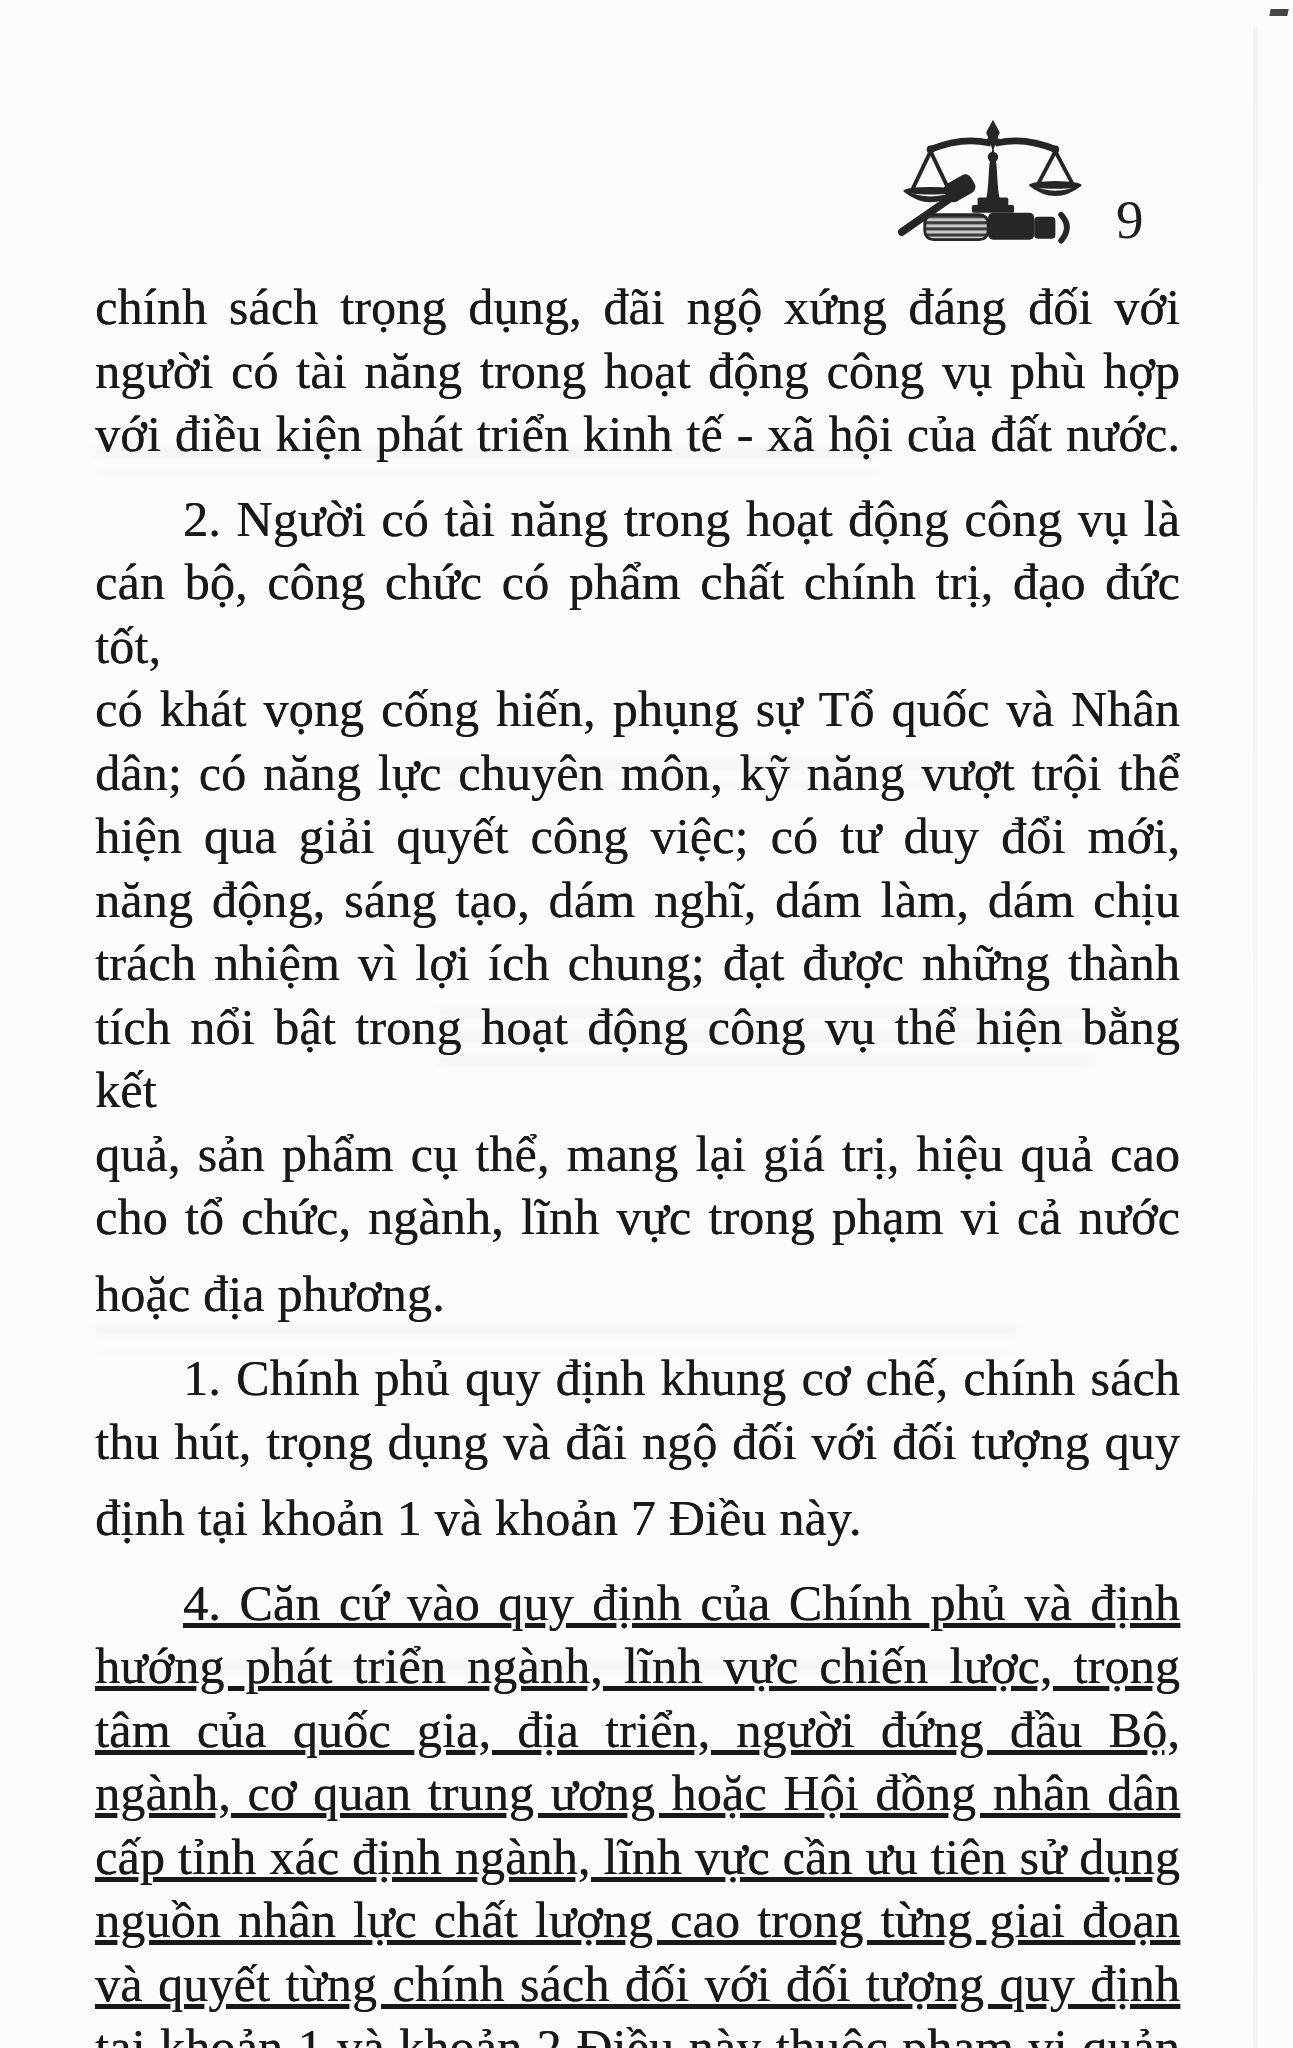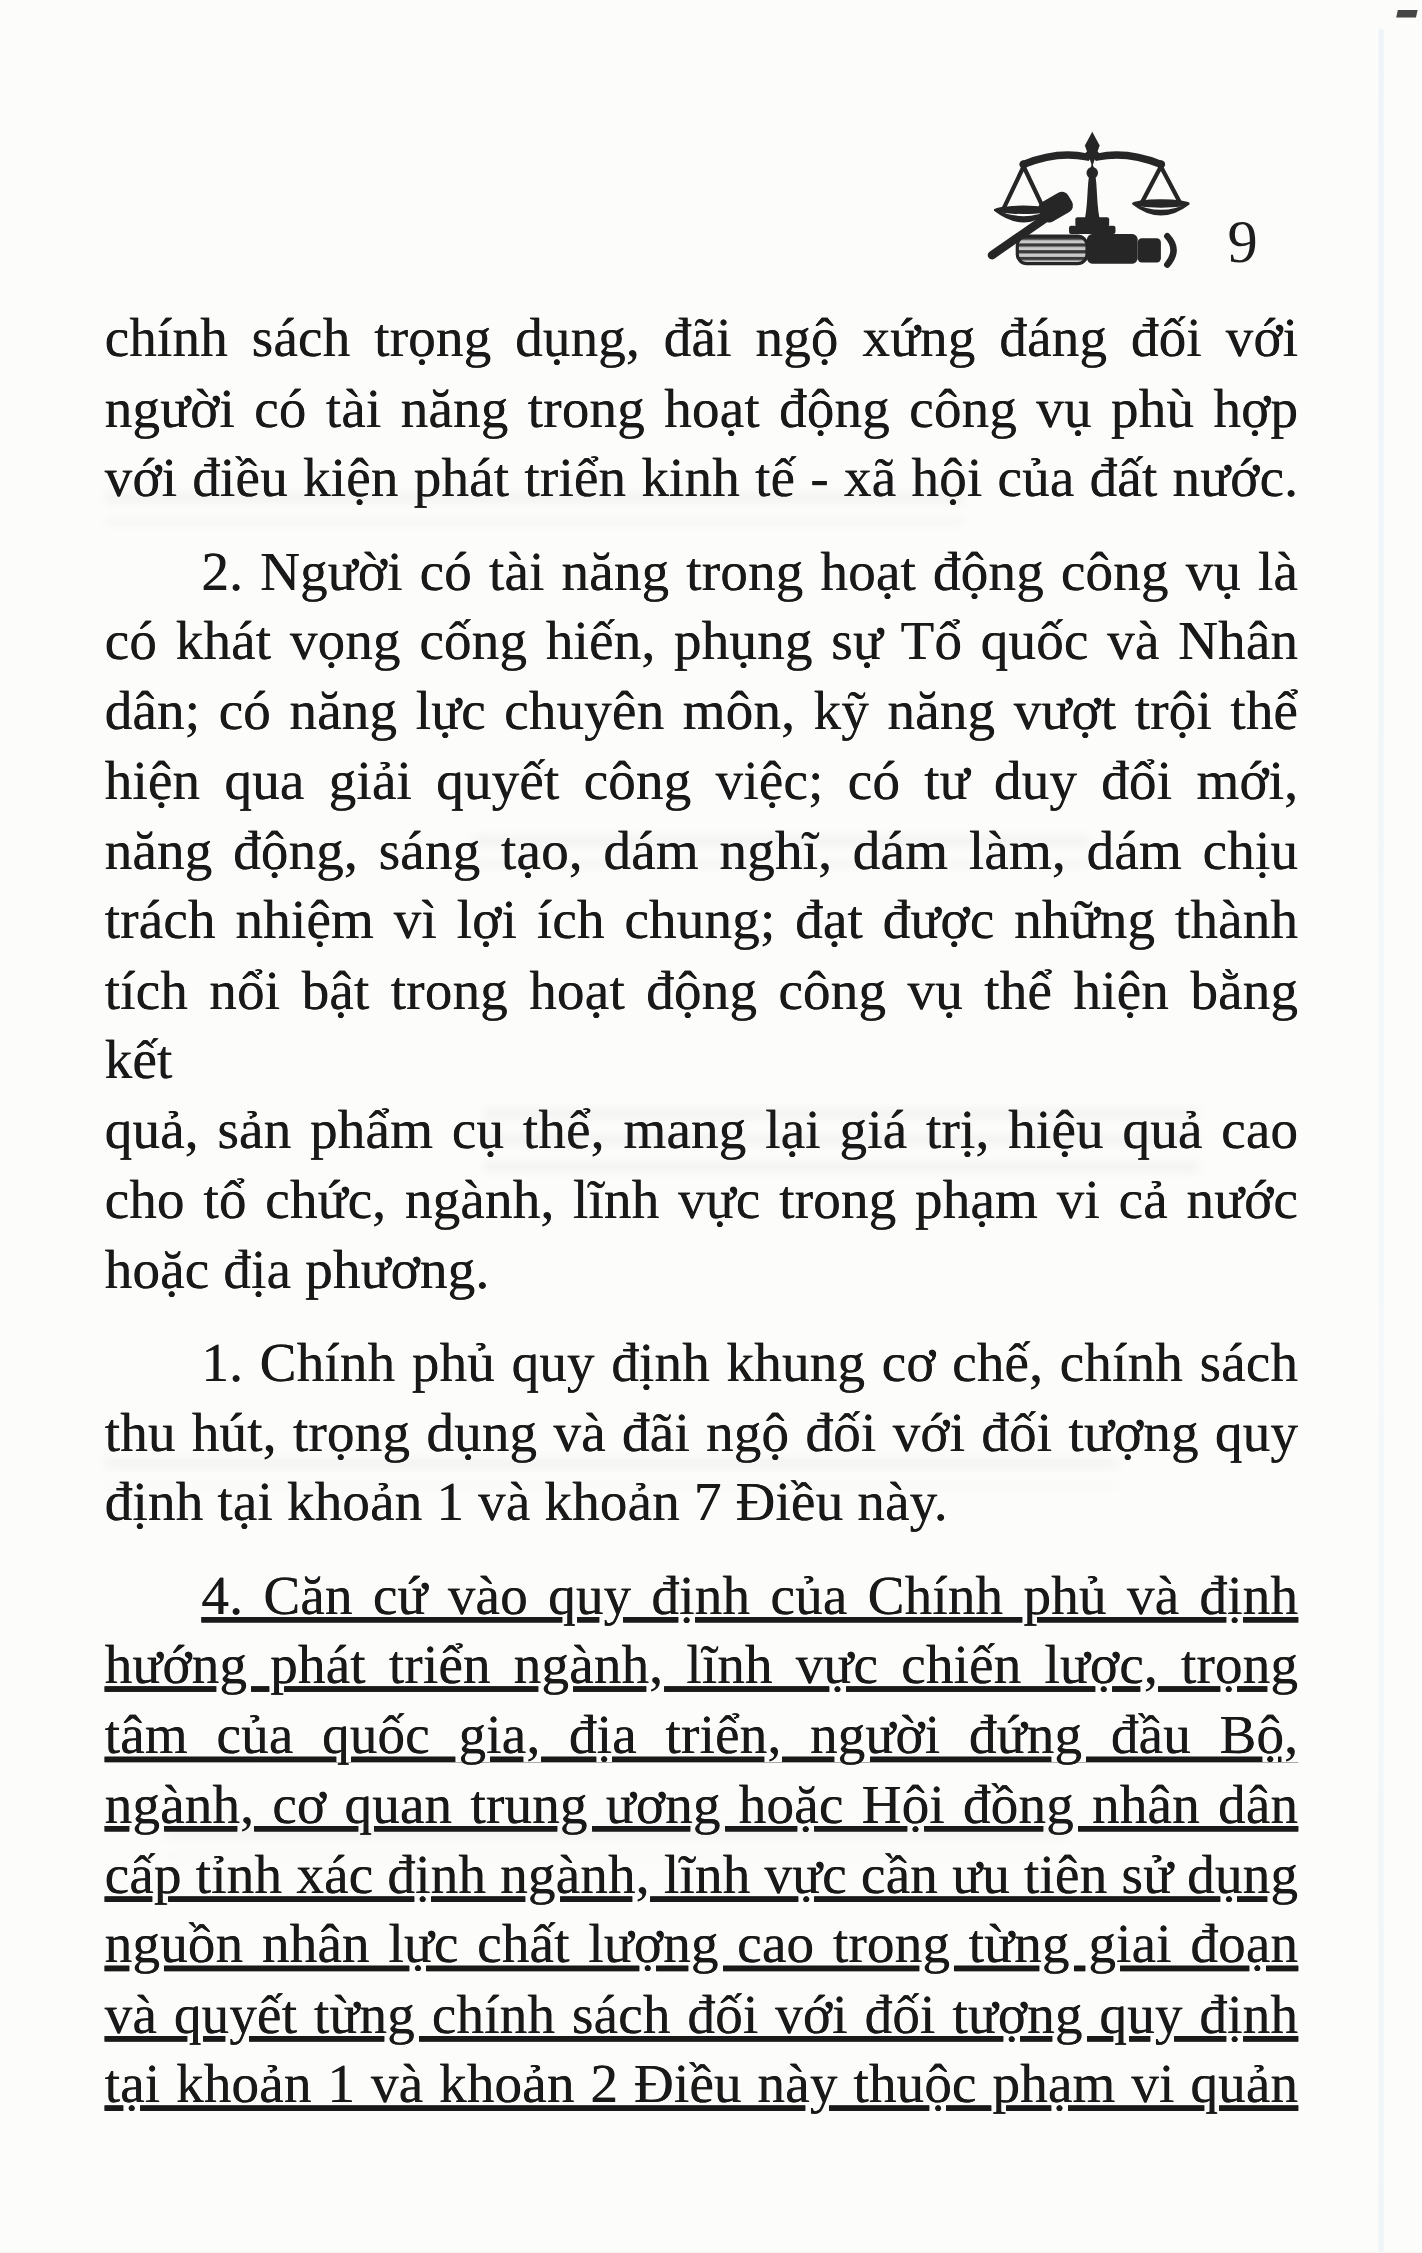--- a/index.html
+++ b/index.html
@@ -76,21 +76,21 @@
     top: 276px;
     width: 1085px;
     font-size: 50px;
     line-height: 63.5px;
     letter-spacing: .2px;
     text-shadow: .4px 0 0 currentColor; 
   }
   .para { margin: 0 0 21px 0; }
   .para:last-child { margin-bottom: 0; text-decoration: underline; }
   .line { display: block; text-align: justify; text-align-last: justify; }
-  .line.align-left { text-align-last: left; }
+  .line.align-left { text-align-last: left; margin-top: 13px; }
   .para.indent .line:first-child { text-indent: 88px; }
 </style>
 </head>
 <body>
 
 <div class="page">
 
   <div class="corner-mark"></div>
   <div class="edge-streak"></div>
   <div class="ghost ghost-1"></div>
@@ -142,20 +142,21 @@
   <main class="text-block">
 
     <p class="para">
       <span class="line">chính sách trọng dụng, đãi ngộ xứng đáng đối với</span>
       <span class="line">người có tài năng trong hoạt động công vụ phù hợp</span>
       <span class="line">với điều kiện phát triển kinh tế - xã hội của đất nước.</span>
     </p>
 
     <p class="para indent">
       <span class="line">2. Người có tài năng trong hoạt động công vụ là</span>
+      <span class="line">cán bộ, công chức có phẩm chất chính trị, đạo đức tốt,</span>
       <span class="line">có khát vọng cống hiến, phụng sự Tổ quốc và Nhân</span>
       <span class="line">dân; có năng lực chuyên môn, kỹ năng vượt trội thể</span>
       <span class="line">hiện qua giải quyết công việc; có tư duy đổi mới,</span>
       <span class="line">năng động, sáng tạo, dám nghĩ, dám làm, dám chịu</span>
       <span class="line">trách nhiệm vì lợi ích chung; đạt được những thành</span>
       <span class="line">tích nổi bật trong hoạt động công vụ thể hiện bằng kết</span>
       <span class="line">quả, sản phẩm cụ thể, mang lại giá trị, hiệu quả cao</span>
       <span class="line">cho tổ chức, ngành, lĩnh vực trong phạm vi cả nước</span>
       <span class="line align-left">hoặc địa phương.</span>
     </p>

